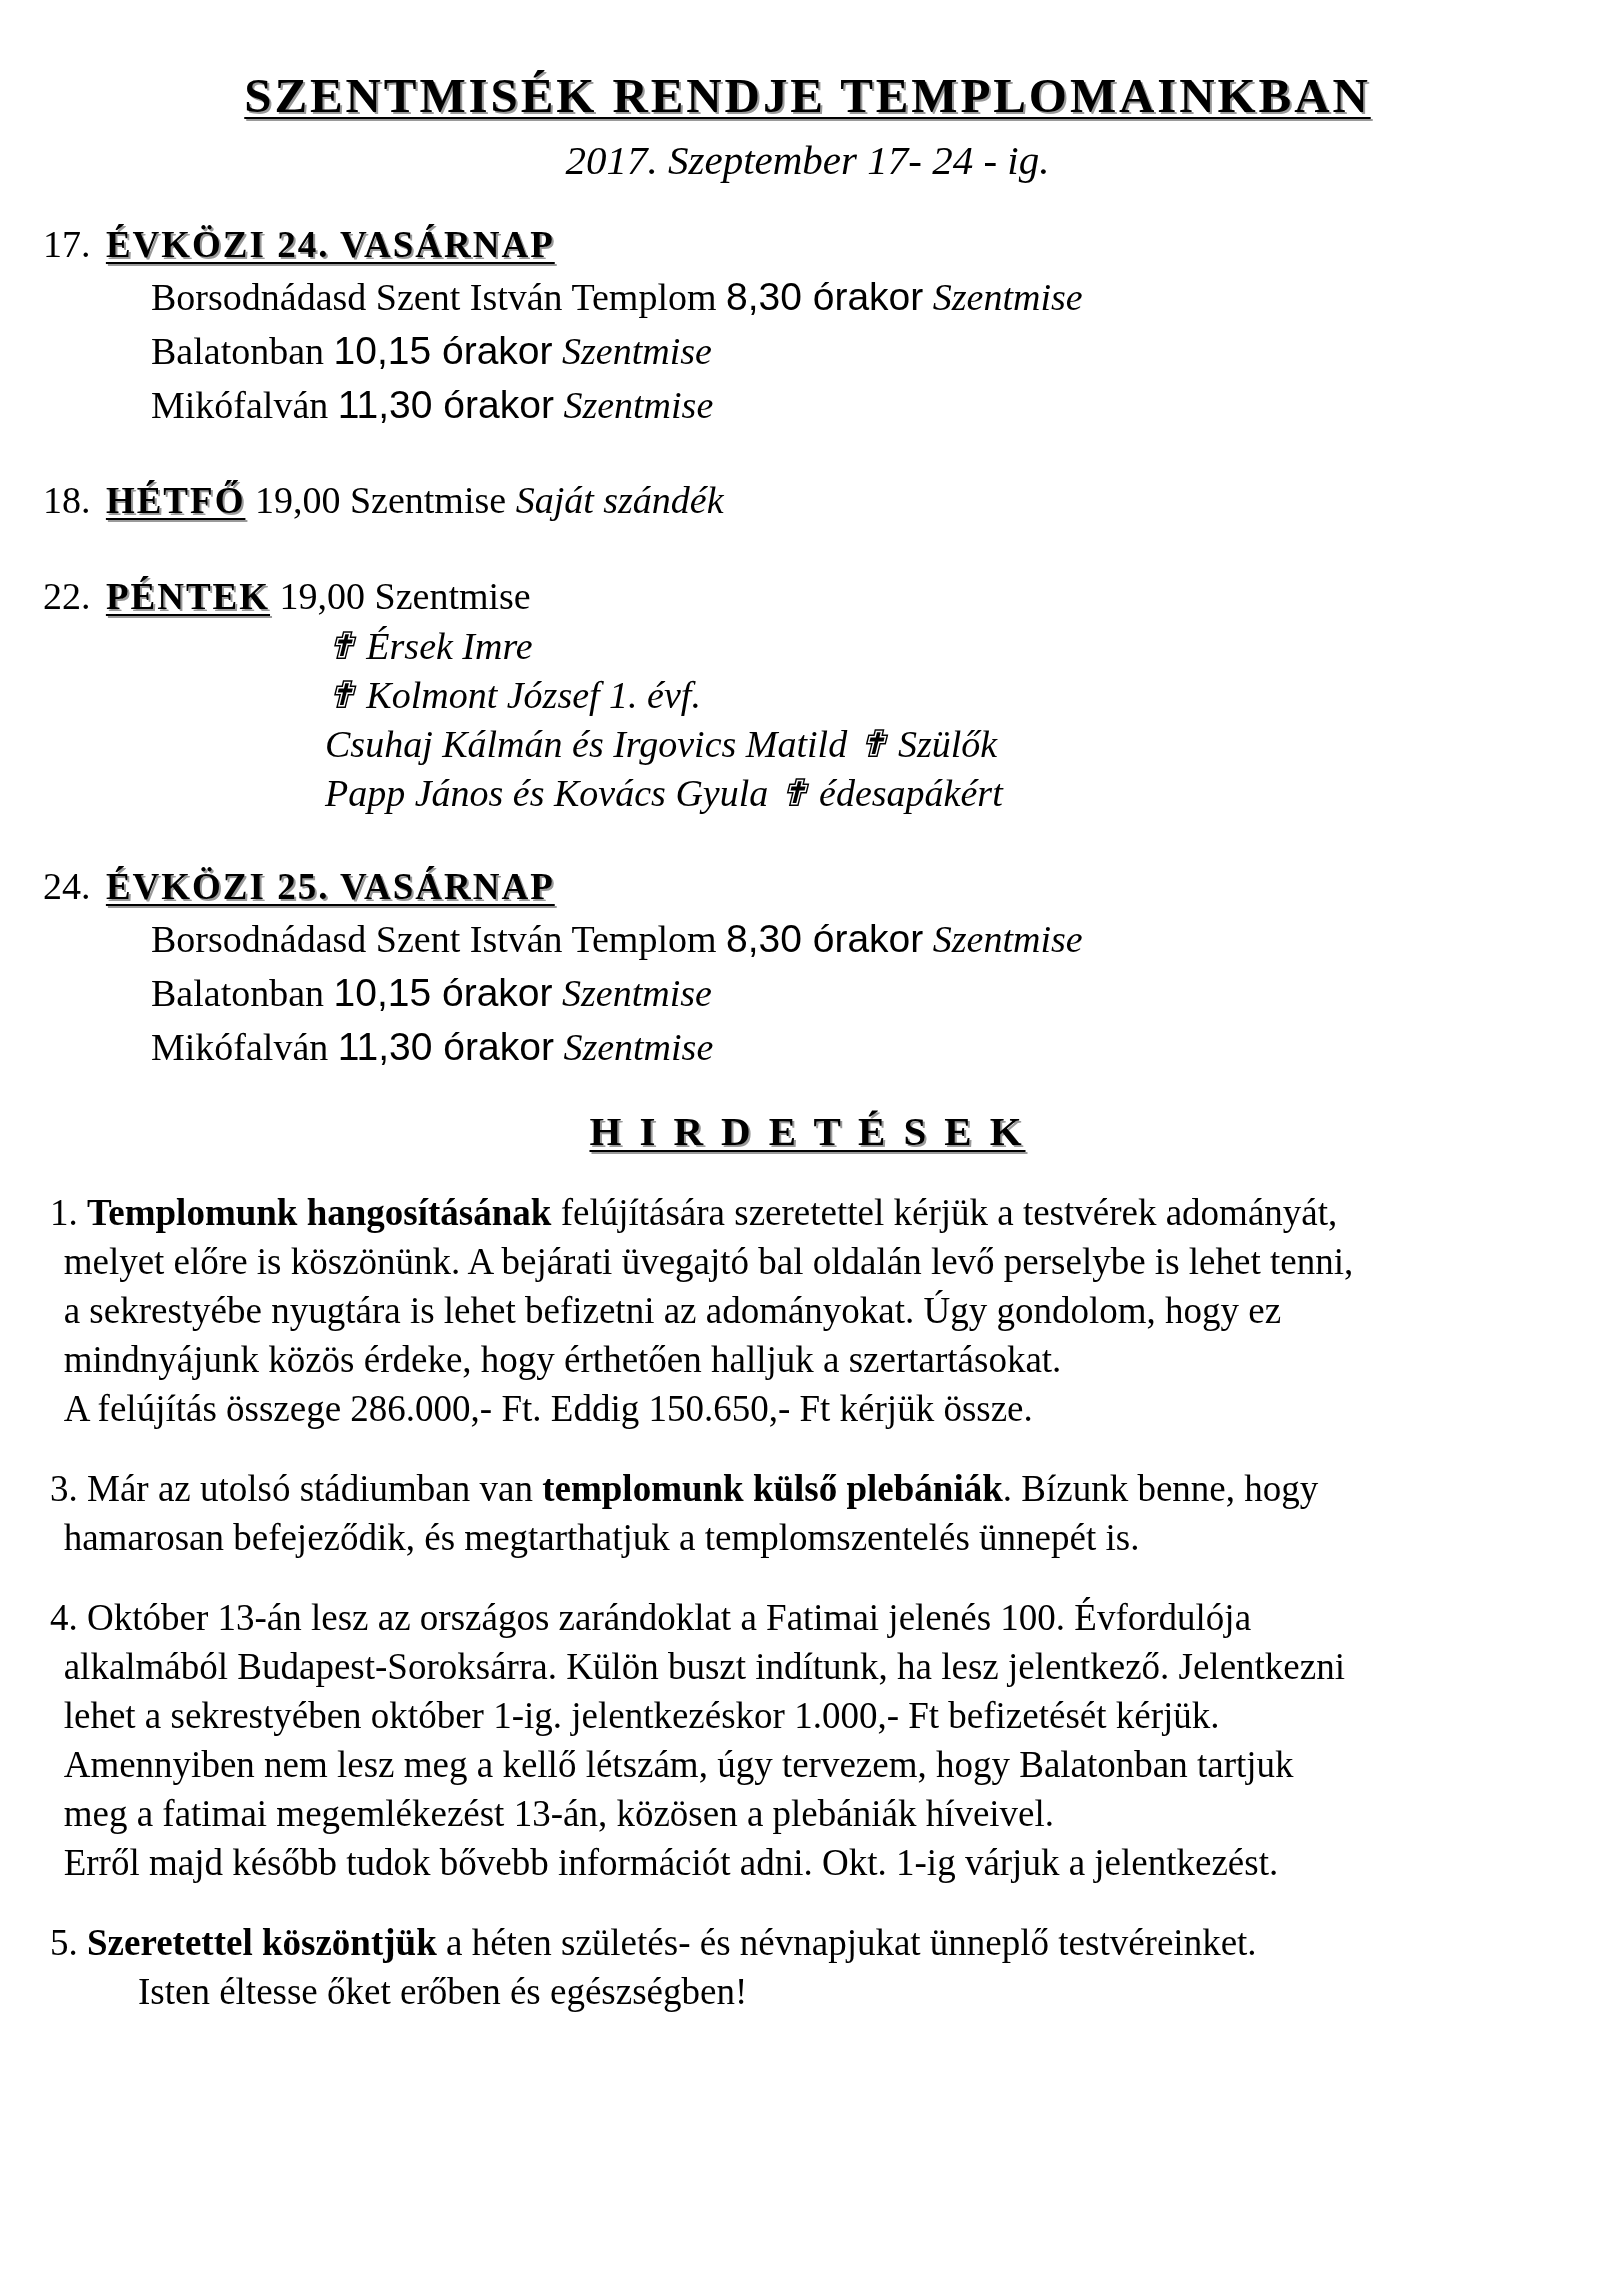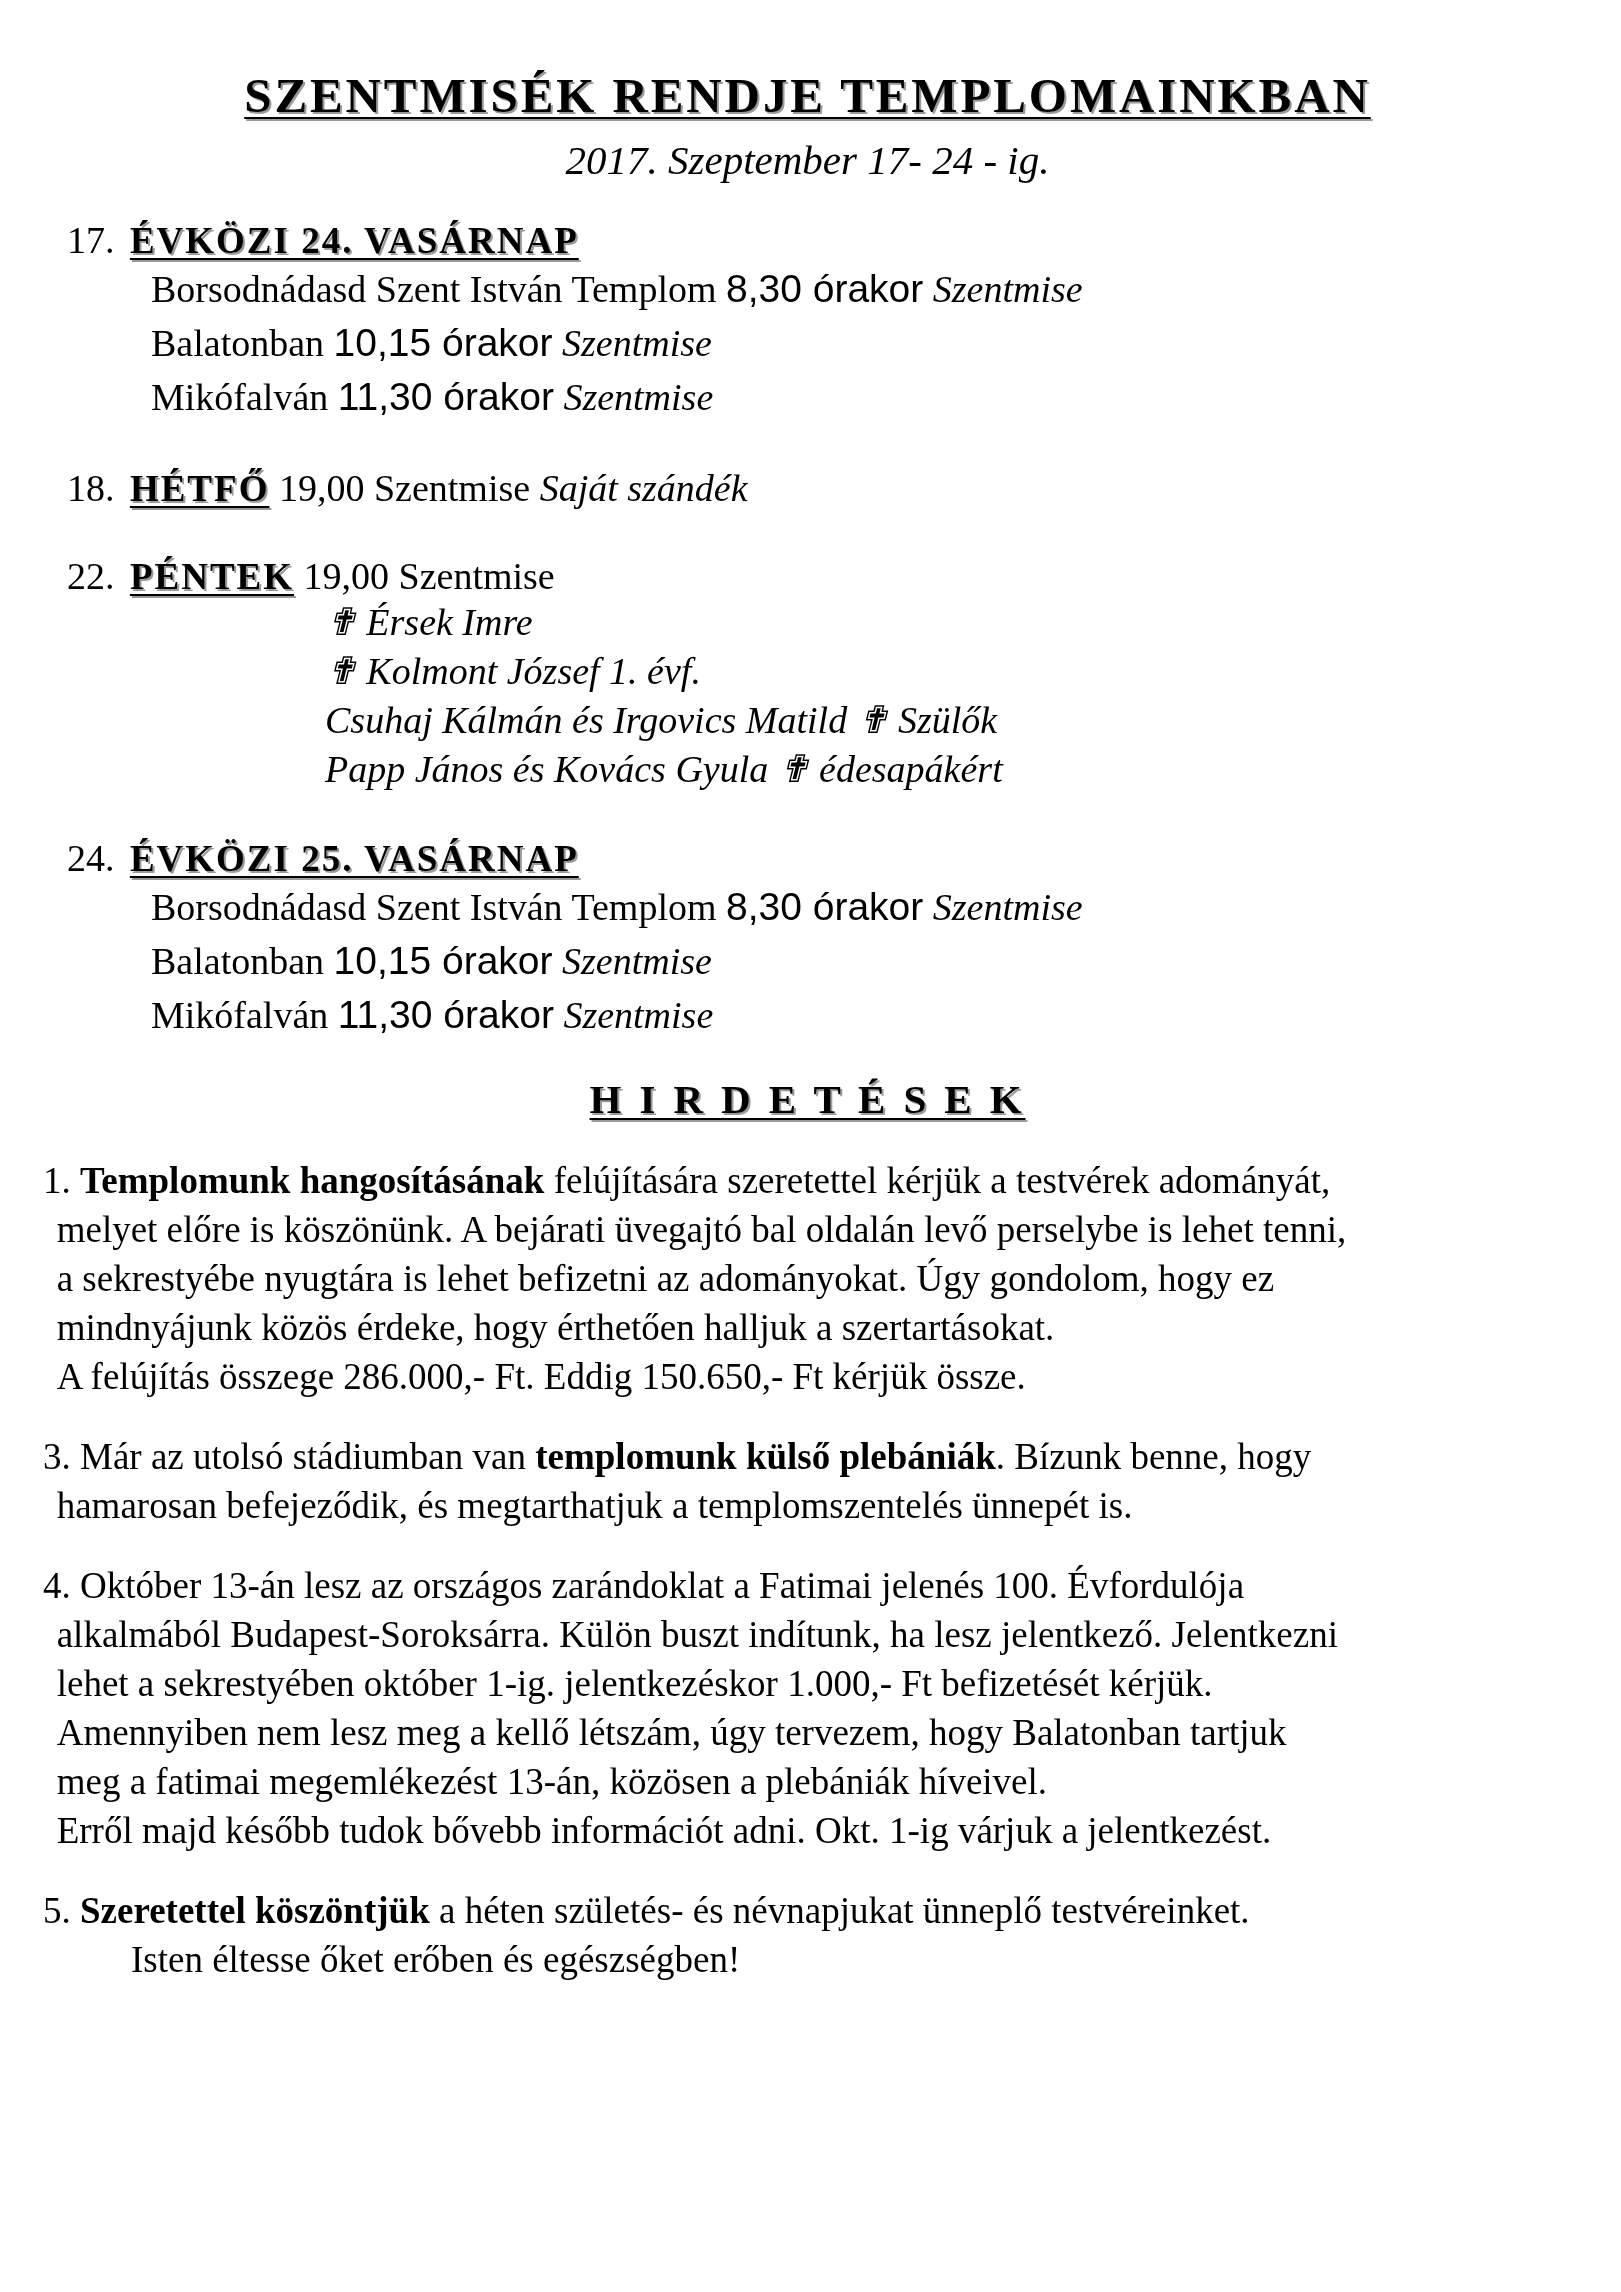--- a/index.html
+++ b/index.html
@@ -39,23 +39,22 @@
   .subtitle {
     font-style: italic;
     font-size: 41px;
     line-height: 51px;
     margin-top: 11.8px;
   }
 
   .sec { margin-top: 33px; }
   .sec-head {
     font-size: 38px;
-    line-height: 43px;
+    line-height: 51px;
     white-space: nowrap;
-    margin-left: 24px;
   }
   .sec-head .num {
     font-weight: normal;
     margin-right: 5.9px;
   }
   .sec-head .fancy { font-size: 37px; }
   .sec-head .plain { font-size: 38px; }
   .sec-head .it { font-style: italic; }
 
   .masses { margin-left: 108px; }
@@ -88,20 +87,21 @@
     font-size: 41px;
     letter-spacing: 3.9px;
     line-height: 51px;
     margin-top: 32px;
   }
 
   .ann {
     margin-top: 31px;
     font-size: 37px;
     line-height: 49px;
+    margin-left: 7px;
   }
   .ann-line { padding-left: 13.7px; white-space: nowrap; }
   .ann-line.first { padding-left: 0; }
   .ann-line.indented { padding-left: 88px; }
   .ann b { font-weight: bold; }
 </style>
 </head>
 <body>
 
 <div class="page">

